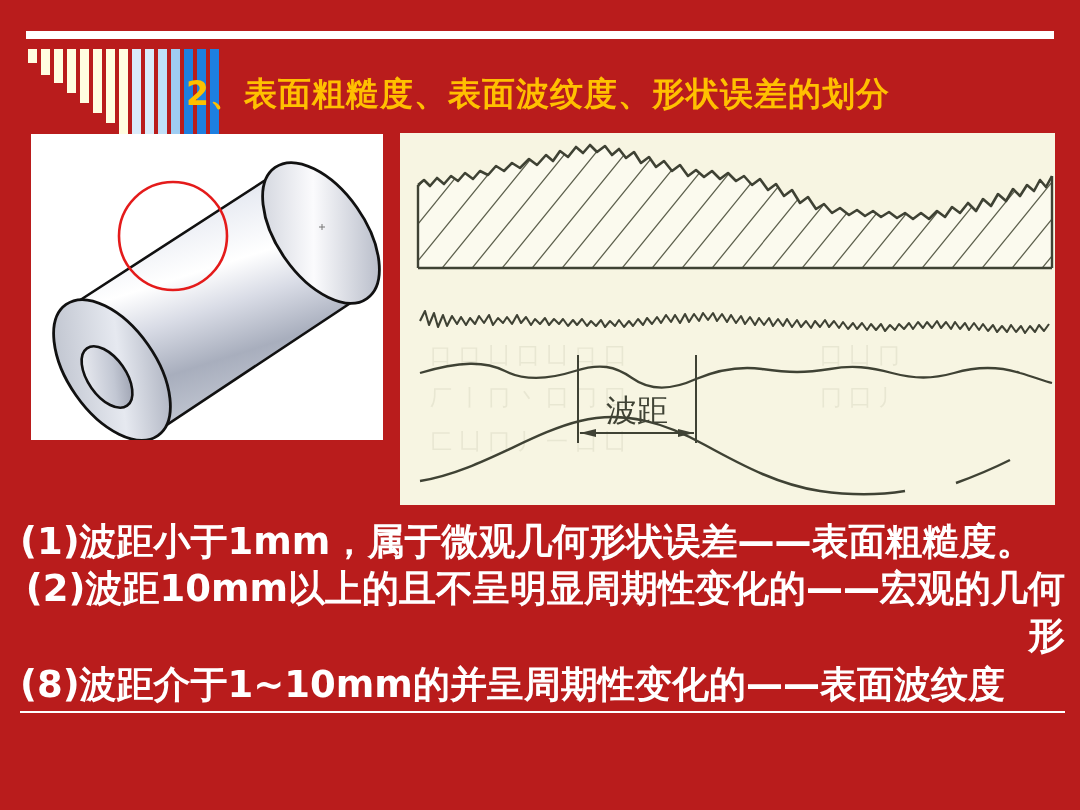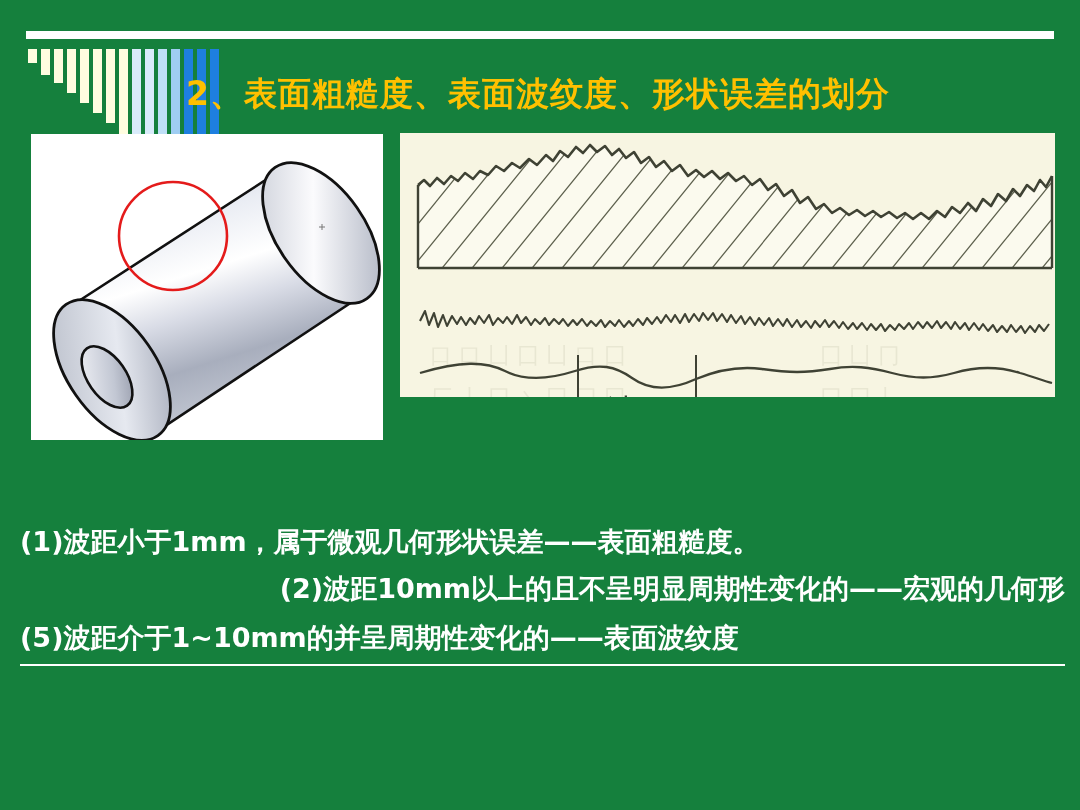--- a/index.html
+++ b/index.html
@@ -4,21 +4,21 @@
 <style>
   html, body {
     margin: 0;
     padding: 0;
     background: #000066;
   }
   #slide {
     position: relative;
     width: 1080px;
     height: 810px;
-    background: #15803d;
+    background: #b91c1c;
     overflow: hidden;
     font-family: "Liberation Sans", "DejaVu Sans", sans-serif;
   }
 
   
   #top-rule {
     position: absolute;
     left: 26px;
     top: 31px;
     width: 1028px;
@@ -66,33 +66,33 @@
     background: #ffffff;
     overflow: hidden;
   }
 
   
   #fig-profiles {
     position: absolute;
     left: 400px;
     top: 133px;
     width: 655px;
-    height: 264px;
+    height: 372px;
     background: #F7F5E2;
     overflow: hidden;
   }
 
   
   #bullets {
     position: absolute;
     left: 20px;
     top: 518px;
     width: 1045px;
     color: #ffffff;
-    font-size: 27px;
+    font-size: 37px;
     font-weight: bold;
     line-height: 47px;
     font-family: "DejaVu Sans", "Liberation Sans", sans-serif;
   }
   #bullets .line {
     white-space: normal;
   }
   #bullets .line.l2 {
     text-indent: 0;
     text-align: right;
@@ -321,16 +321,16 @@
         <path d="M 556 350 C 578 342, 596 334, 610 327" fill="none" stroke="#3F4234" stroke-width="2.5"></path>
       </g>
     </svg>
   </div>
 
   <div id="bullets">
     <div class="line l1">(1)波距小于1mm，属于微观几何形状误差——表面粗糙度。</div>
     <div class="line l2">
       <span>(2)波距10mm以上的且不呈明显周期性变化的——宏观的几何形</span>
     </div>
-    <div class="line l3">(5)波距介于1~10mm的并呈周期性变化的——表面波纹度</div>
+    <div class="line l3">(8)波距介于1~10mm的并呈周期性变化的——表面波纹度</div>
   </div>
 
 </div>
 
 </body></html>

